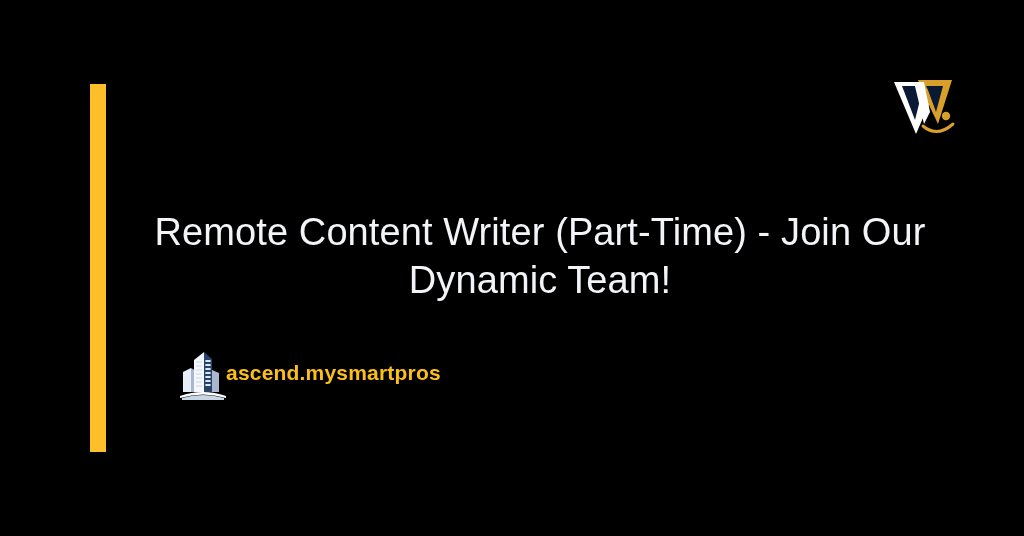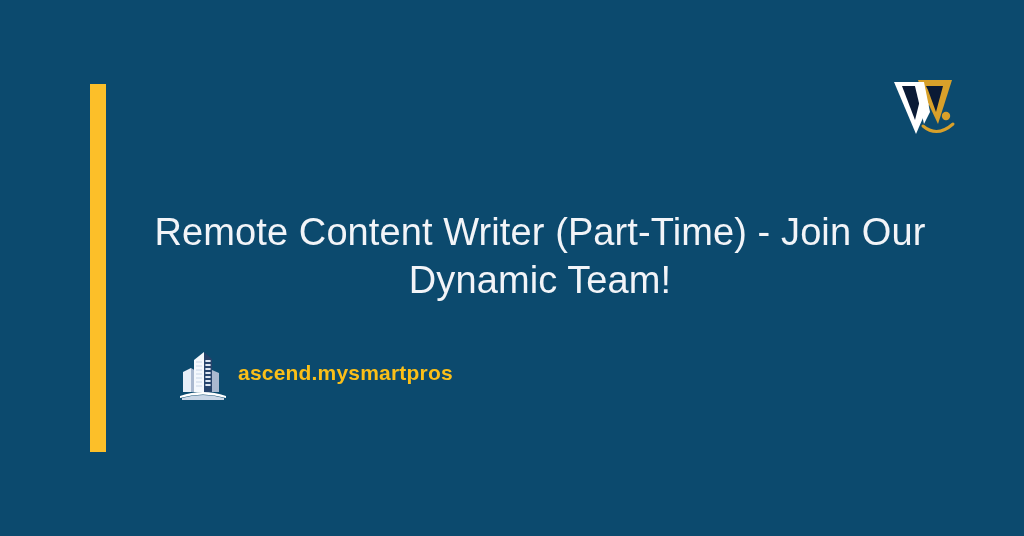--- a/index.html
+++ b/index.html
@@ -11,21 +11,21 @@
     width: 1024px;
     height: 536px;
     overflow: hidden;
     font-family: "Liberation Sans", sans-serif;
   }
 
   #banner {
     position: relative;
     width: 1024px;
     height: 536px;
-    background: #0c4a6e;
+    background: #000000;
     overflow: hidden;
   }
 
   
   #accent-bar {
     position: absolute;
     left: 90px;
     top: 84px;
     width: 16px;
     height: 368px;
@@ -62,21 +62,21 @@
     white-space: pre-line;
   }
 
   
   #site-identity {
     position: absolute;
     left: 180px;
     top: 346px;
     display: flex;
     align-items: center;
-    gap: 12px;
+    gap: 0;
   }
   #building-icon {
     width: 46px;
     height: 54px;
     flex: 0 0 auto;
   }
   #building-icon svg {
     display: block;
     width: 46px;
     height: 54px;

